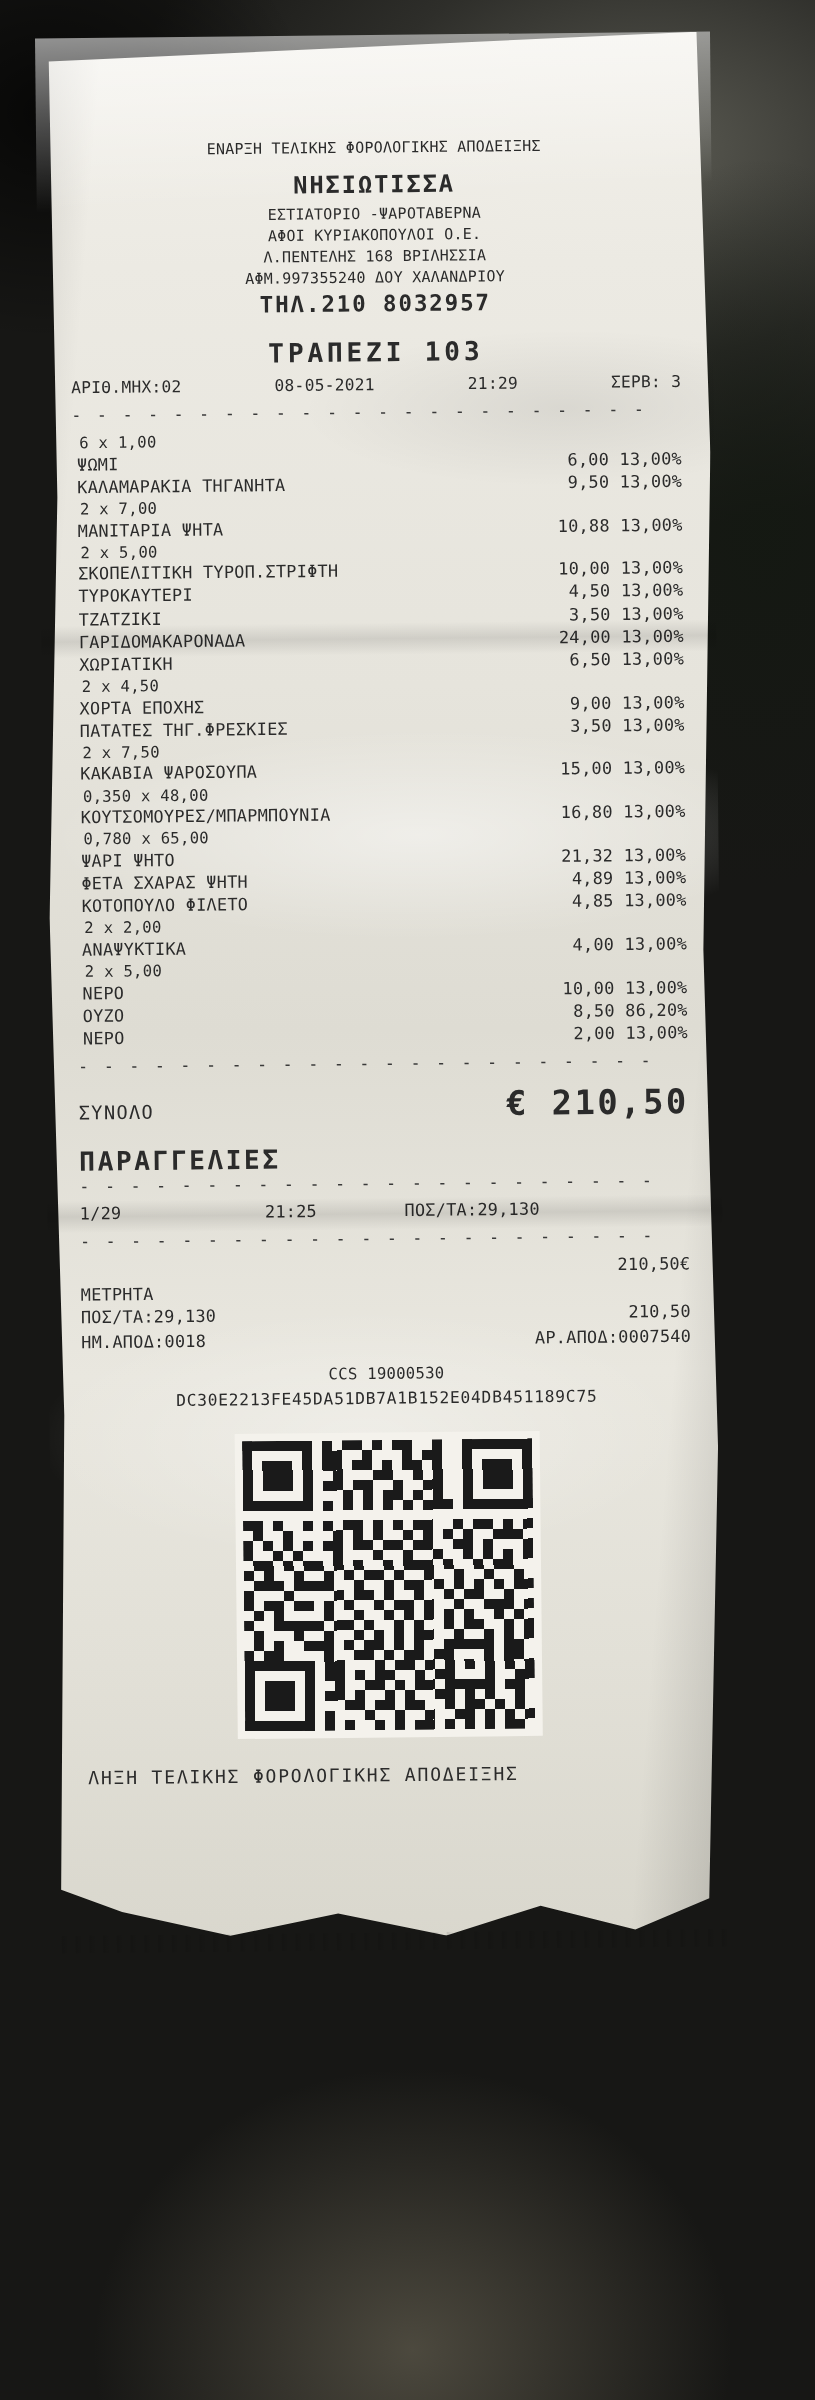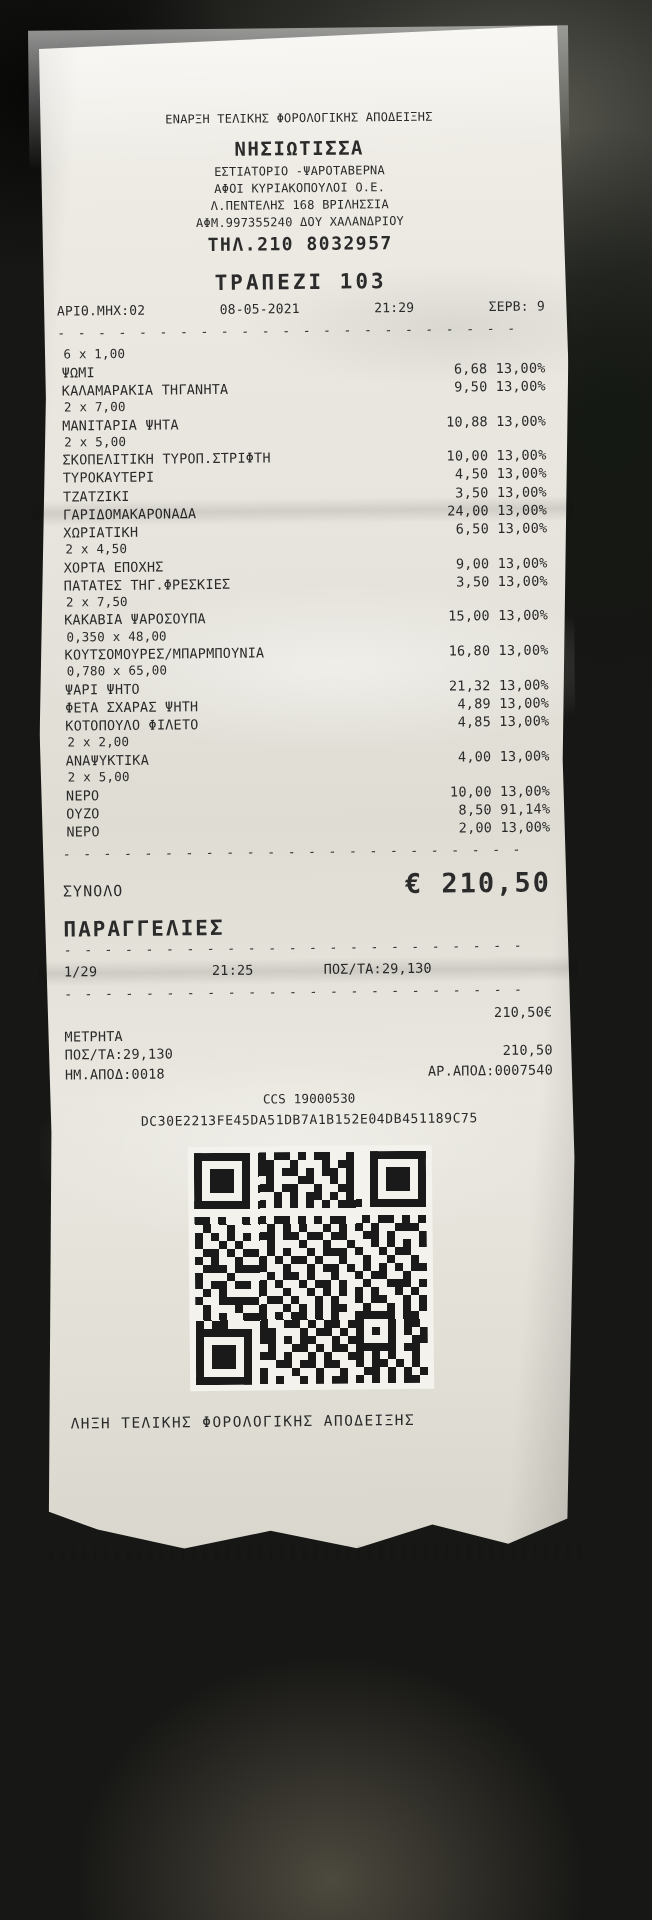--- a/index.html
+++ b/index.html
@@ -225,29 +225,29 @@
       <div class="small hdr-line">ΑΦΜ.997355240 ΔΟΥ ΧΑΛΑΝΔΡΙΟΥ</div>
       <div class="bold hdr-line" style="font-size:18px;letter-spacing:1.5px;margin-top:2px;">ΤΗΛ.210   8032957</div>
     </div>
 
     <div class="table-line">ΤΡΑΠΕΖΙ  103</div>
 
     <div class="meta-line">
       <span>ΑΡΙΘ.ΜΗΧ:02</span>
       <span>08-05-2021</span>
       <span>21:29</span>
-      <span>ΣΕΡΒ: 9</span>
+      <span>ΣΕΡΒ: 3</span>
     </div>
 
     <div class="dashes">- - - - - - - - - - - - - - - - - - - - - - -</div>
 
     <div>
 
     <div class="qty">6 x    1,00</div>
-        <div class="row"><span class="left item">ΨΩΜΙ</span><span class="right"><span>6,68</span><span> 13,00%</span></span></div>
+        <div class="row"><span class="left item">ΨΩΜΙ</span><span class="right"><span>6,00</span><span> 13,00%</span></span></div>
         <div class="row"><span class="left item">ΚΑΛΑΜΑΡΑΚΙΑ ΤΗΓΑΝΗΤΑ</span><span class="right"><span>9,50</span><span> 13,00%</span></span></div>
         <div class="qty">2 x    7,00</div>
         <div class="row"><span class="left item">ΜΑΝΙΤΑΡΙΑ ΨΗΤΑ</span><span class="right"><span>10,88</span><span> 13,00%</span></span></div>
         <div class="qty">2 x    5,00</div>
         <div class="row"><span class="left item">ΣΚΟΠΕΛΙΤΙΚΗ ΤΥΡΟΠ.ΣΤΡΙΦΤΗ</span><span class="right"><span>10,00</span><span> 13,00%</span></span></div>
         <div class="row"><span class="left item">ΤΥΡΟΚΑΥΤΕΡΙ</span><span class="right"><span>4,50</span><span> 13,00%</span></span></div>
         <div class="row"><span class="left item">ΤΖΑΤΖΙΚΙ</span><span class="right"><span>3,50</span><span> 13,00%</span></span></div>
         <div class="row"><span class="left item">ΓΑΡΙΔΟΜΑΚΑΡΟΝΑΔΑ</span><span class="right"><span>24,00</span><span> 13,00%</span></span></div>
         <div class="row"><span class="left item">ΧΩΡΙΑΤΙΚΗ</span><span class="right"><span>6,50</span><span> 13,00%</span></span></div>
         <div class="qty">2 x    4,50</div>
@@ -258,21 +258,21 @@
         <div class="qty">0,350 x   48,00</div>
         <div class="row"><span class="left item">ΚΟΥΤΣΟΜΟΥΡΕΣ/ΜΠΑΡΜΠΟΥΝΙΑ</span><span class="right"><span>16,80</span><span> 13,00%</span></span></div>
         <div class="qty">0,780 x   65,00</div>
         <div class="row"><span class="left item">ΨΑΡΙ ΨΗΤΟ</span><span class="right"><span>21,32</span><span> 13,00%</span></span></div>
         <div class="row"><span class="left item">ΦΕΤΑ ΣΧΑΡΑΣ ΨΗΤΗ</span><span class="right"><span>4,89</span><span> 13,00%</span></span></div>
         <div class="row"><span class="left item">ΚΟΤΟΠΟΥΛΟ ΦΙΛΕΤΟ</span><span class="right"><span>4,85</span><span> 13,00%</span></span></div>
         <div class="qty">2 x    2,00</div>
         <div class="row"><span class="left item">ΑΝΑΨΥΚΤΙΚΑ</span><span class="right"><span>4,00</span><span> 13,00%</span></span></div>
         <div class="qty">2 x    5,00</div>
         <div class="row"><span class="left item">ΝΕΡΟ</span><span class="right"><span>10,00</span><span> 13,00%</span></span></div>
-        <div class="row"><span class="left item">ΟΥΖΟ</span><span class="right"><span>8,50</span><span> 91,14%</span></span></div>
+        <div class="row"><span class="left item">ΟΥΖΟ</span><span class="right"><span>8,50</span><span> 86,20%</span></span></div>
         <div class="row"><span class="left item">ΝΕΡΟ</span><span class="right"><span>2,00</span><span> 13,00%</span></span></div>
       </div>
 
     <div class="dashes">- - - - - - - - - - - - - - - - - - - - - - -</div>
 
     <div class="total-row">
       <span class="total-label">ΣΥΝΟΛΟ</span>
       <span class="total-value">
         <span>€</span>
         <span>210,50</span>

